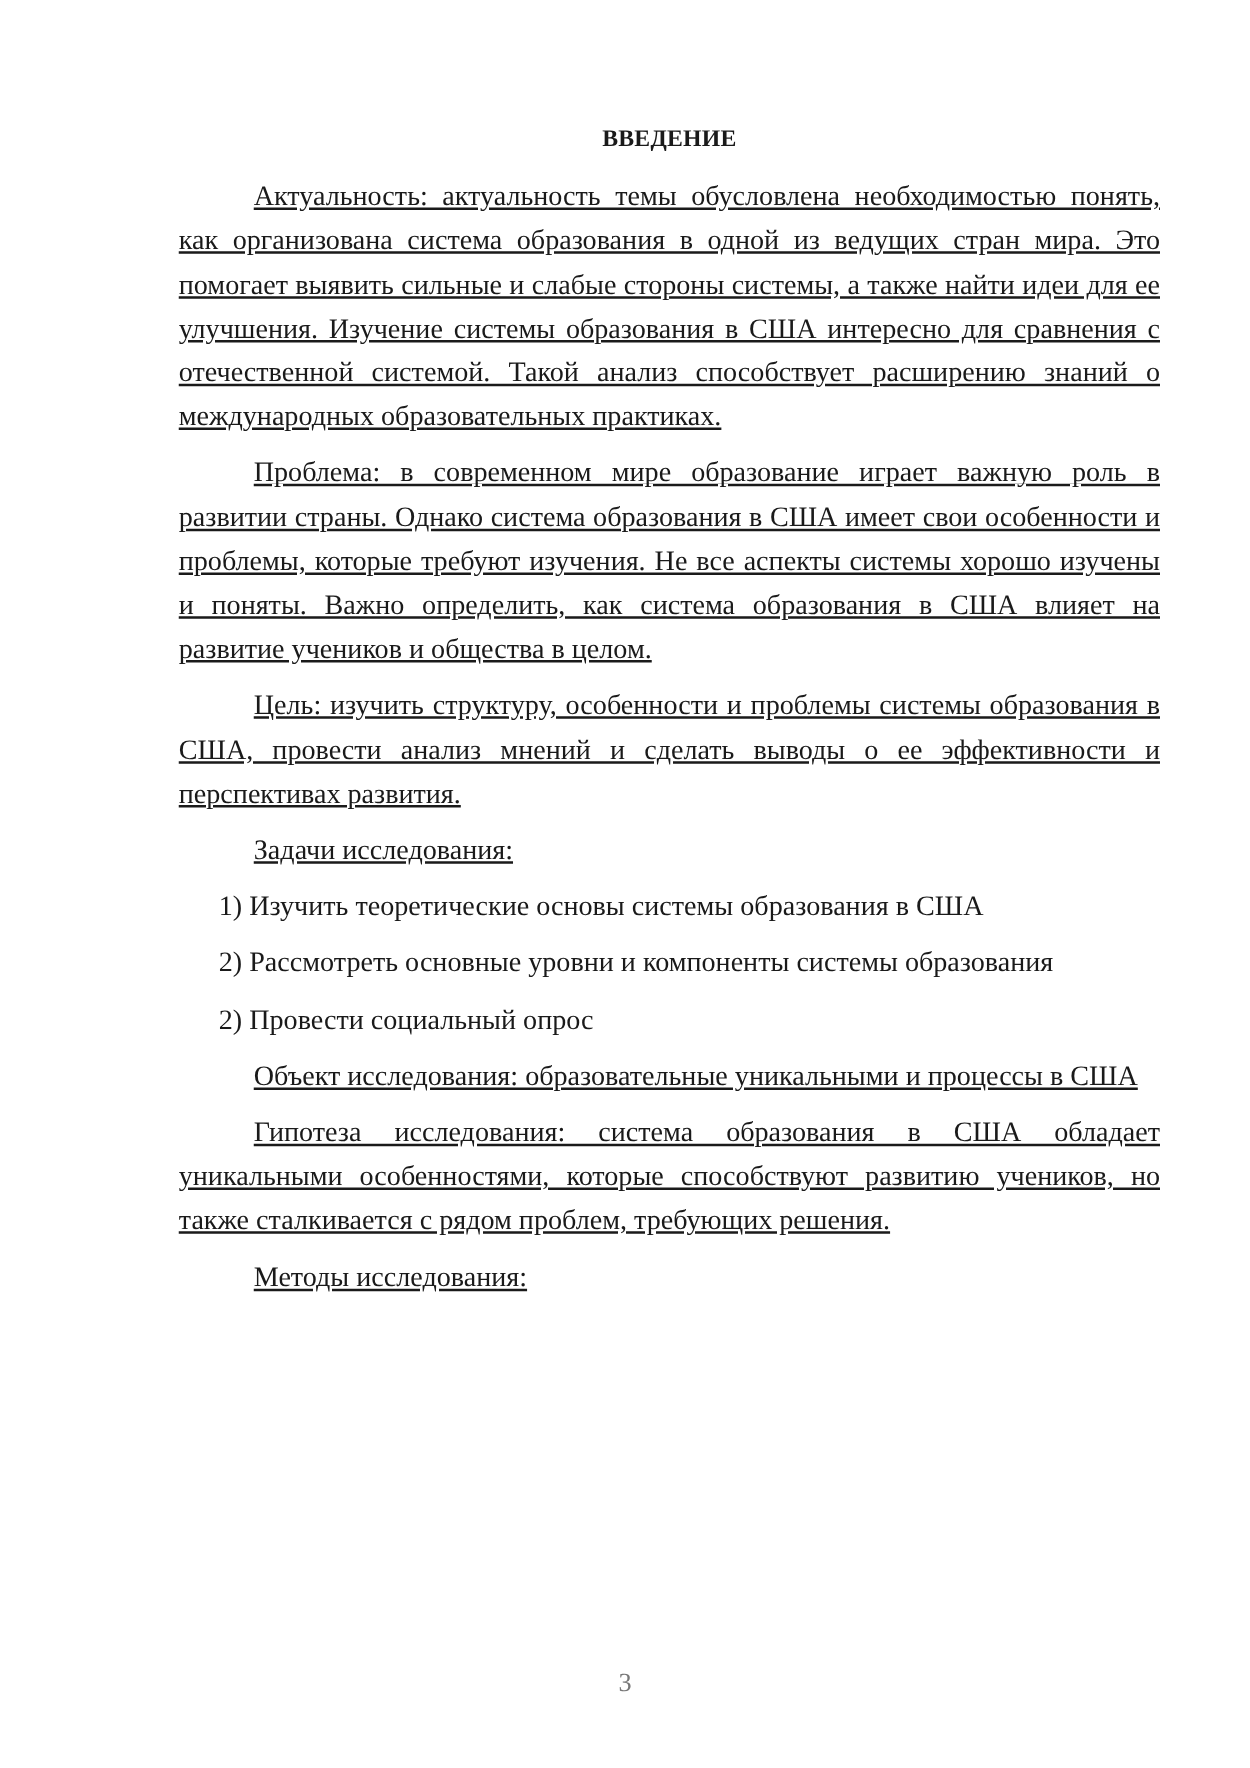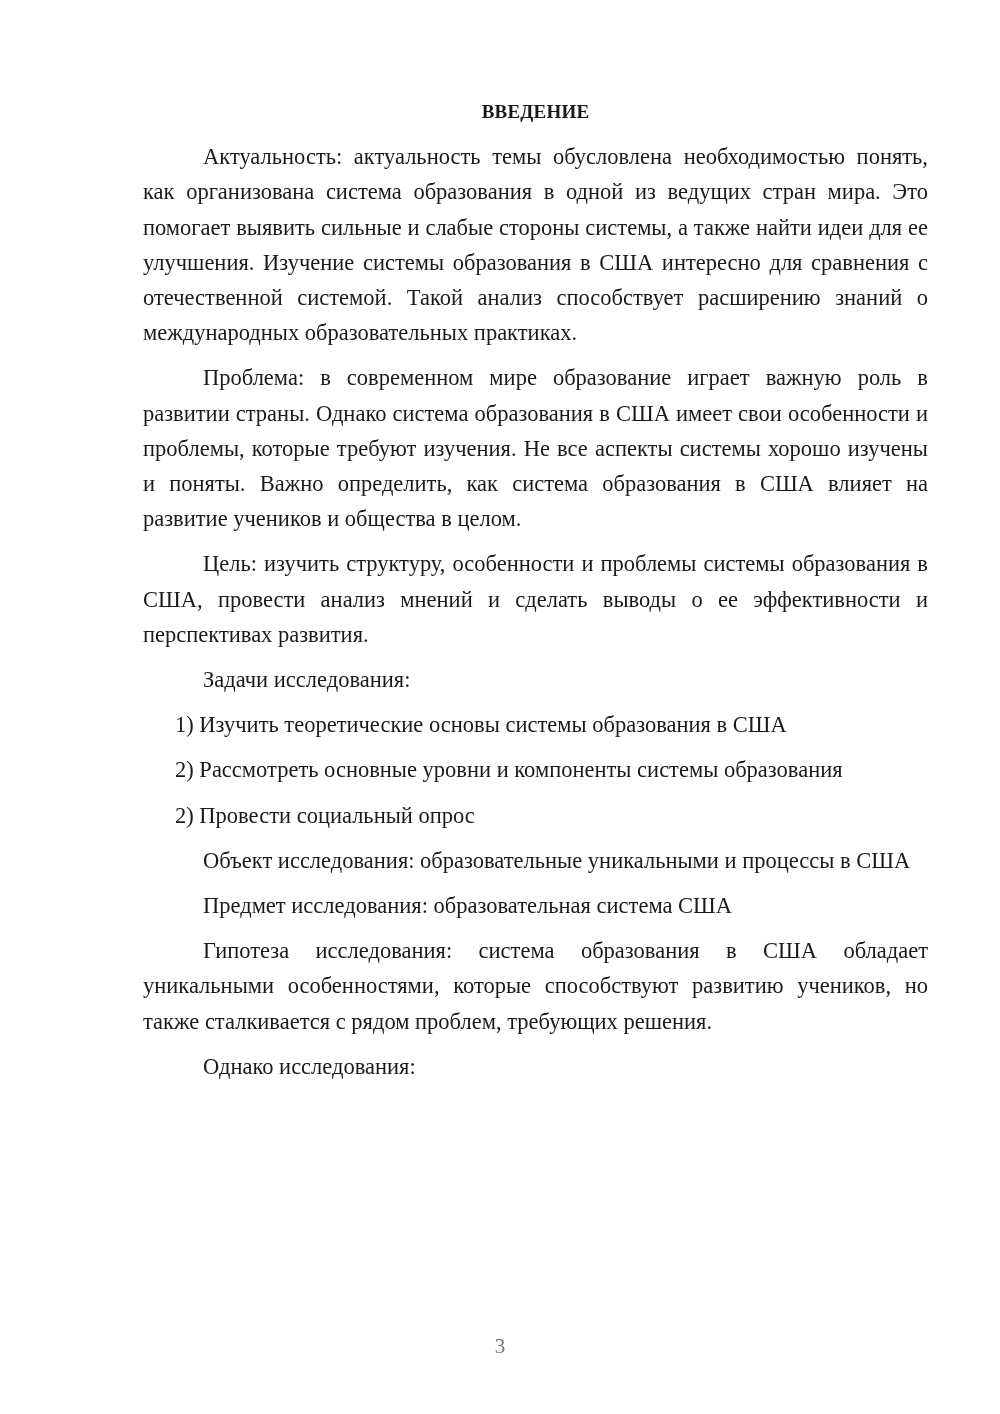--- a/index.html
+++ b/index.html
@@ -28,20 +28,21 @@
       font-weight: bold;
       margin: 0 0 10px 0;
       font-size: 19px;
       line-height: 35.2px;
       letter-spacing: 0.2px;
     }
     .para {
       text-align: justify;
       text-indent: 60px;
       margin: 0 0 10px 0;
+      text-decoration: underline;
     }
     .list-item {
       text-align: justify;
       text-indent: 32px;
       margin: 0 0 10px 0;
     }
     .page-number {
       position: absolute;
       left: 0;
       width: 1000px;
@@ -62,18 +63,17 @@
   <p class="para">Цель: изучить структуру, особенности и проблемы системы образования в США, провести анализ мнений и сделать выводы о ее эффективности и перспективах развития.</p>
   <p class="para">Задачи исследования:</p>
 
   <div>
     <p class="list-item">1) Изучить теоретические основы системы образования в США</p>
     <p class="list-item">2) Рассмотреть основные уровни и компоненты системы образования</p>
     <p class="list-item">2) Провести социальный опрос</p>
   </div>
 
   <p class="para">Объект исследования: образовательные уникальными и процессы в США</p>
-  <p class="para">Предмет исследования: образовательная система США</p>
   <p class="para">Гипотеза исследования: система образования в США обладает уникальными особенностями, которые способствуют развитию учеников, но также сталкивается с рядом проблем, требующих решения.</p>
-  <p class="para">Однако исследования:</p>
+  <p class="para">Методы исследования:</p>
 </div>
 
 <div class="page-number">3</div>
 
 </body></html>

